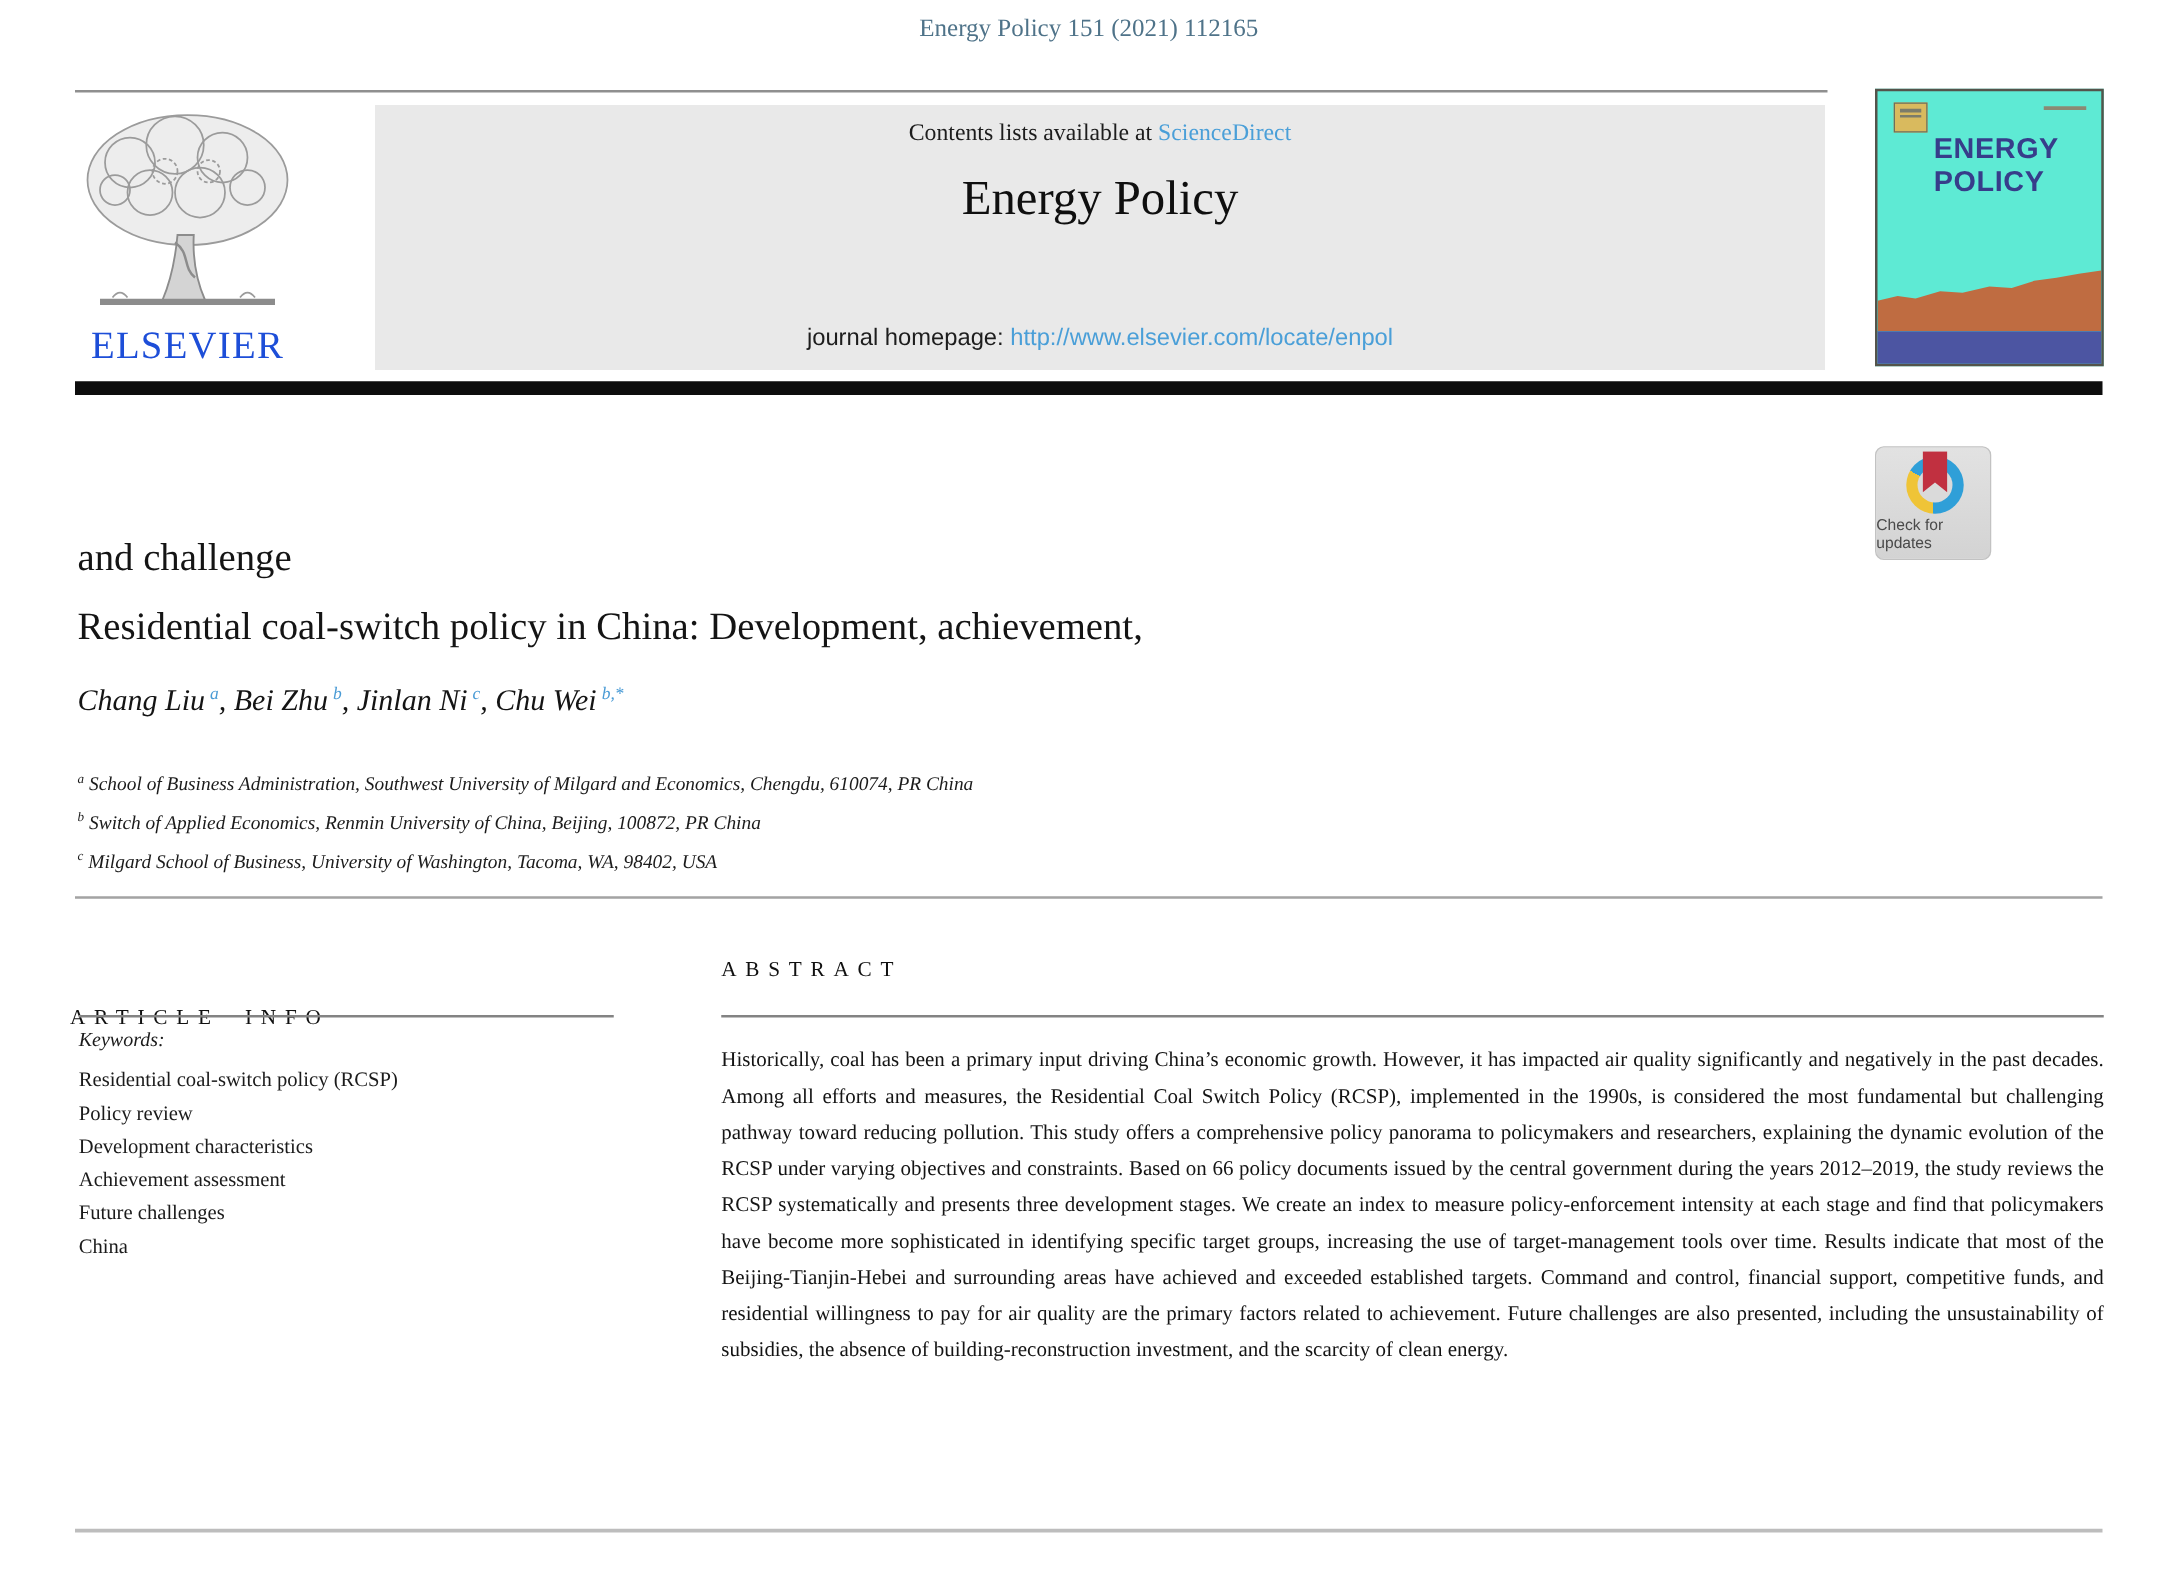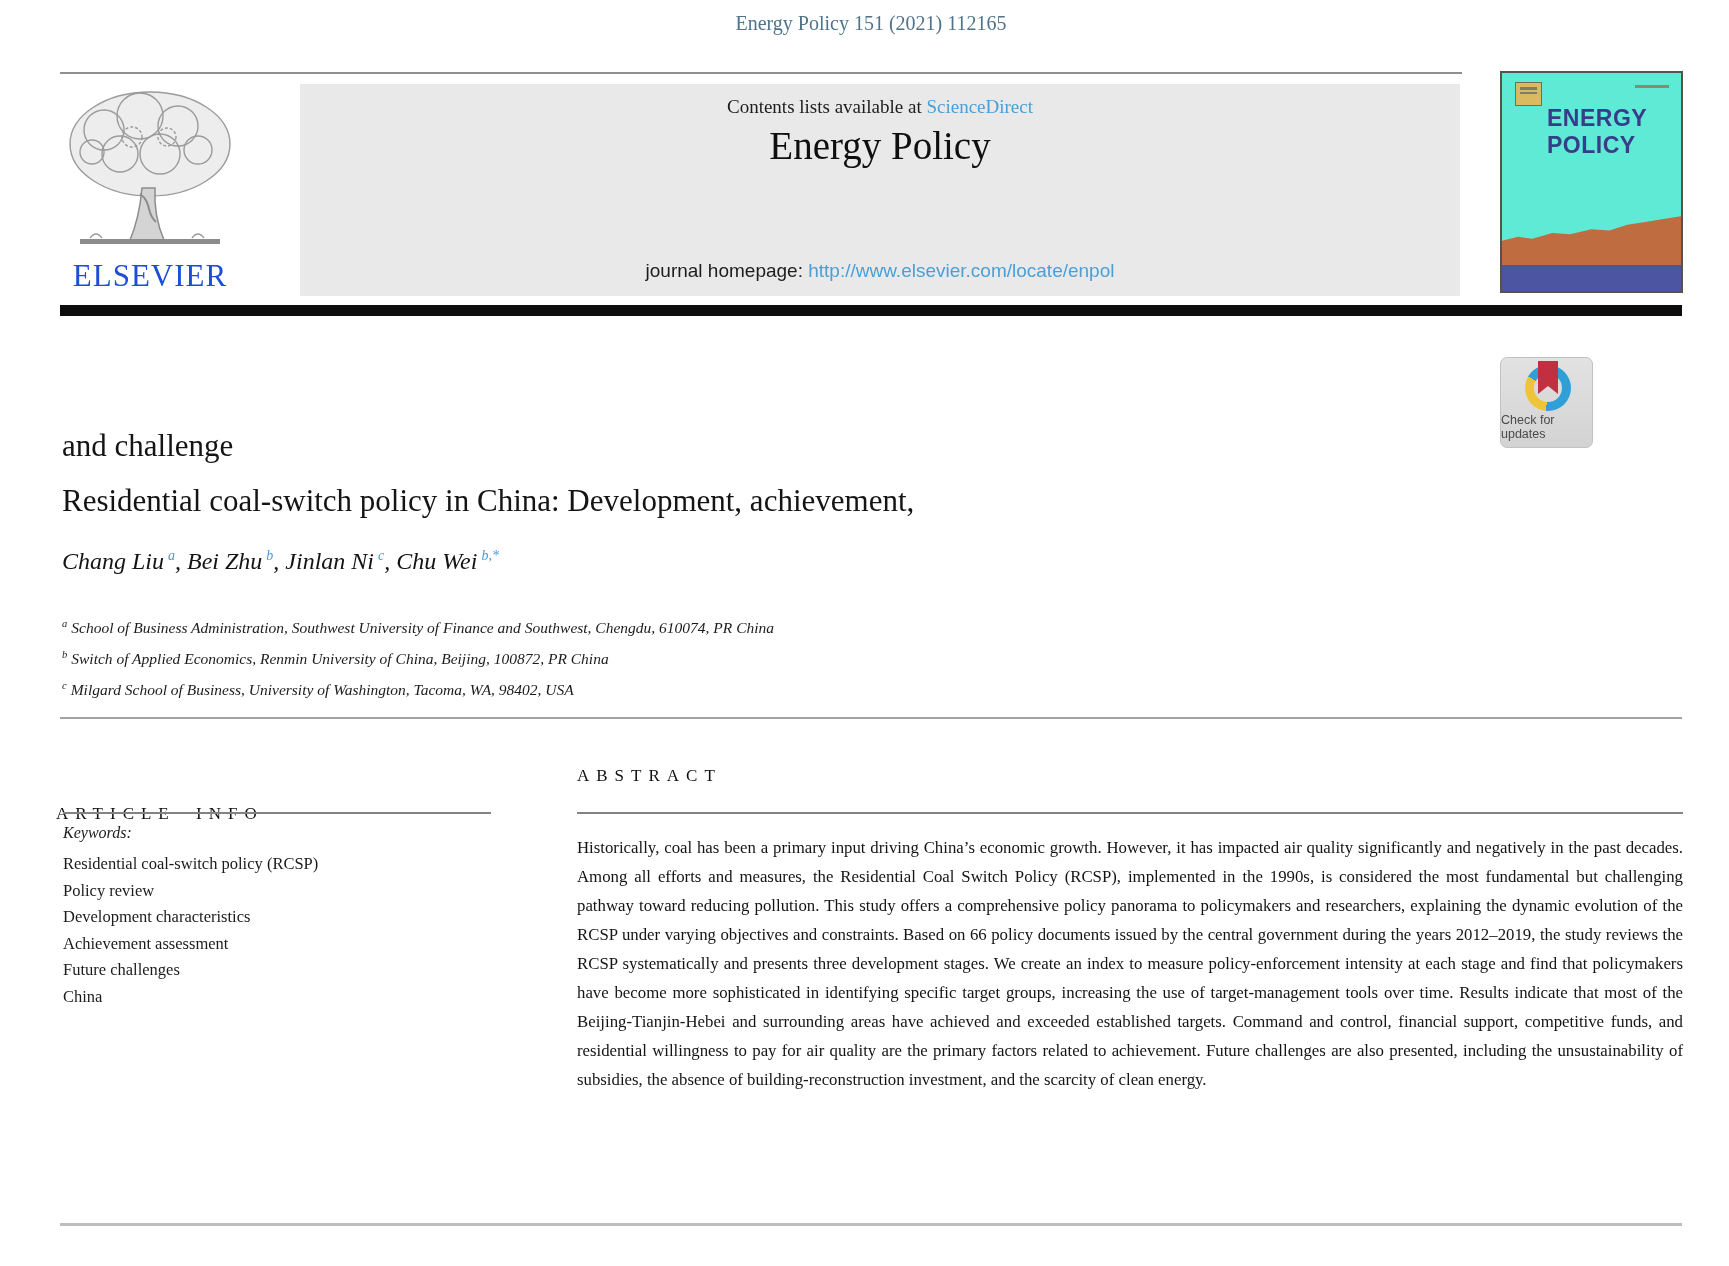--- a/index.html
+++ b/index.html
@@ -17,21 +17,21 @@
 
   
   .logo-block{left:62px;top:82px;width:176px;height:212px;}
   .elsevier-word{position:absolute;left:0;bottom:0;width:100%;text-align:center;
     font-size:31px;color:#1d4ed8;letter-spacing:1px;}
 
   
   .banner{left:300px;top:84px;width:1160px;height:212px;background:#e9e9e9;text-align:center;}
   .contents-line{position:absolute;top:12px;width:100%;font-size:19px;color:#1d1d1d;}
   .link-blue{color:#4a9fd8;}
-  .journal-name{position:absolute;top:39px;width:100%;font-size:39px;color:#0f0f0f;}
+  .journal-name{position:absolute;top:52px;width:100%;font-size:39px;color:#0f0f0f;}
   .homepage-line{position:absolute;bottom:14px;width:100%;
     font-family:"Liberation Sans", sans-serif;font-size:19px;color:#1d1d1d;}
 
   
   .cover{left:1500px;top:71px;width:183px;height:222px;background:#5eead4;
     border:2px solid #54544b;box-sizing:border-box;}
   .cover-logo-box{position:absolute;left:13px;top:9px;width:25px;height:22px;
     border:1px solid #6e6e5c;background:#d9ba5e;}
   .cover-logo-box span{display:block;margin:4px 4px 0;height:3px;background:#7c7c6a;}
   .cover-logo-box span+span{margin-top:2px;height:2px;}
@@ -148,21 +148,21 @@
 </div>
 
 <div class="abs authors">
   <span><span>Chang Liu</span><sup>a</sup><span>, </span></span>
   <span><span>Bei Zhu</span><sup>b</sup><span>, </span></span>
   <span><span>Jinlan Ni</span><sup>c</sup><span>, </span></span>
   <span><span>Chu Wei</span><sup>b,*</sup><span></span></span>
 </div>
 
 <div class="abs affils">
-  <div><sup>a</sup><span>School of Business Administration, Southwest University of Finance and Southwest, Chengdu, 610074, PR China</span></div>
+  <div><sup>a</sup><span>School of Business Administration, Southwest University of Milgard and Economics, Chengdu, 610074, PR China</span></div>
   <div><sup>b</sup><span>Switch of Applied Economics, Renmin University of China, Beijing, 100872, PR China</span></div>
   <div><sup>c</sup><span>Milgard School of Business, University of Washington, Tacoma, WA, 98402, USA</span></div>
 </div>
 
 <div class="abs mid-rule"></div>
 
 <div class="abs col-heading info-heading">ARTICLE INFO</div>
 <div class="abs info-rule"></div>
 <div class="abs keywords-label">Keywords:</div>
 <ul class="abs keywords-list">

